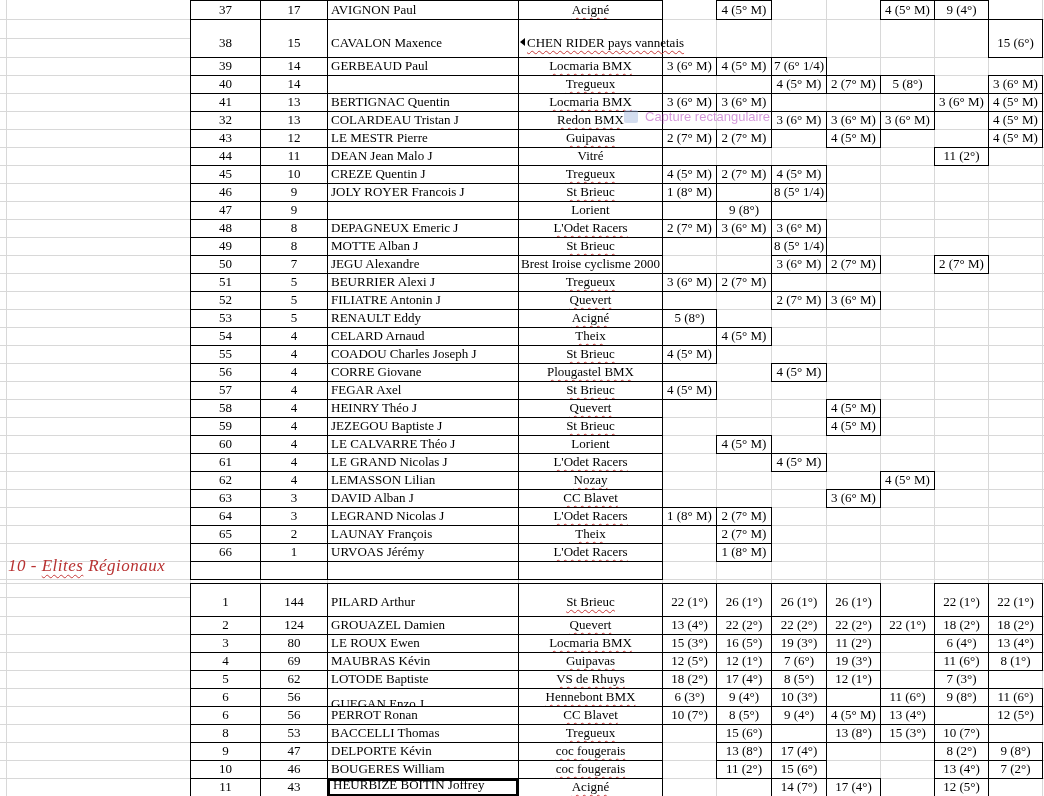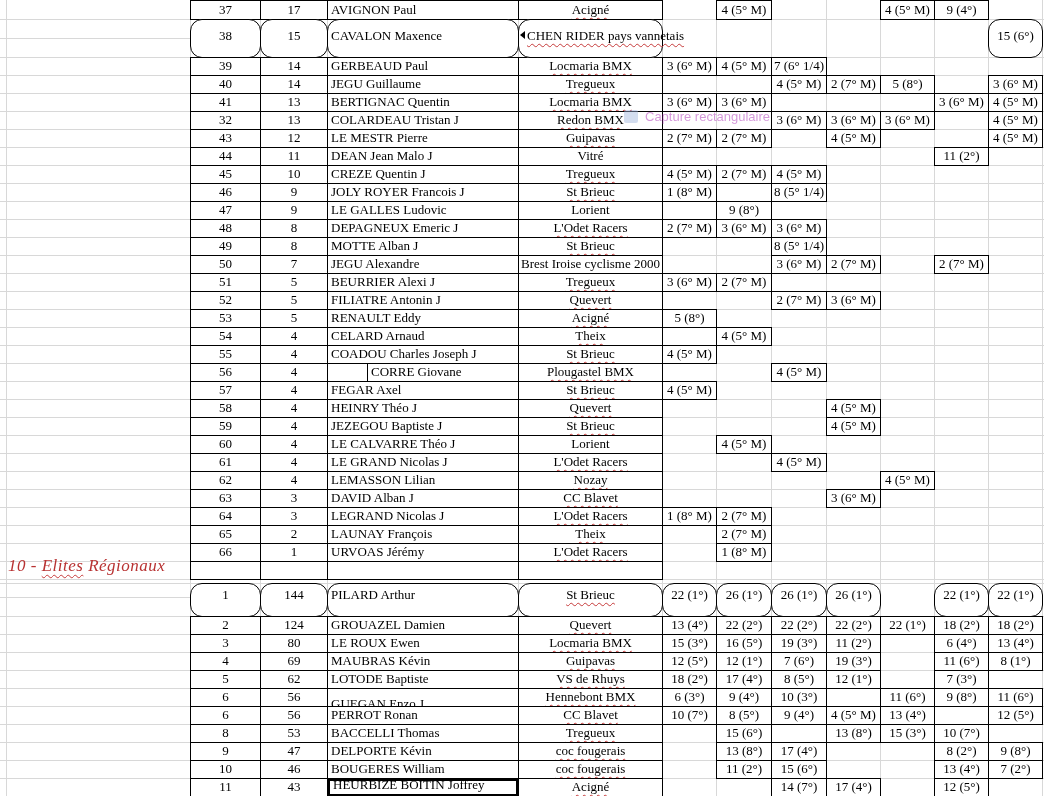--- a/index.html
+++ b/index.html
@@ -7,21 +7,21 @@
     font-family:"Liberation Serif","DejaVu Serif",serif; }
   #sheet { position:absolute; left:0; top:0; width:1044px; height:796px; background:#fff; }
   .gl { position:absolute; background:#d8d8d8; z-index:0; }
   .cell { position:absolute; display:flex; align-items:flex-end; justify-content:center;
     font-size:13px; color:#000; line-height:1.1; padding-bottom:2px; z-index:1; }
   .main { background:#fff; border:1px solid #000; }
   .res.filled { background:#fff; border:1px solid #000; z-index:2; }
   .name-c { justify-content:flex-start; padding-left:3px; white-space:nowrap; overflow:hidden; }
   .club-c { white-space:nowrap; overflow:hidden; }
   .club-c.spill { justify-content:flex-start; padding-left:1px; overflow:visible; z-index:3; }
-  .tallpad { padding-bottom:14px;border-radius:12px; }
+  .tallpad { padding-bottom:7px; }
   .sq { text-decoration:underline; text-decoration-style:wavy; text-decoration-color:#c63b3b;
     text-decoration-thickness:1px; text-underline-offset:3px; }
   .selected { border:3px solid #000; z-index:4; }
   .tri { width:0; height:0; border-top:4px solid transparent; border-bottom:4px solid transparent;
     border-right:5px solid #000; margin:0 2px 4px 0; align-self:flex-end; }
   #section-title { position:absolute; left:8px; top:556px; font-style:italic; font-size:17px;
     color:#b83232; z-index:2; letter-spacing:0.5px; white-space:nowrap; }
   #watermark { position:absolute; left:624px; top:109px; display:flex; align-items:center;
     gap:7px; z-index:6; opacity:0.45; pointer-events:none; }
   #wm-icon { width:14px; height:13px; background:#9fb4dd; border-radius:2px; }
@@ -164,23 +164,20 @@
     <div class="cell res" style="left: 826px; top: 57px; width: 55px; height: 19px;"></div>
     <div class="cell res" style="left: 880px; top: 57px; width: 55px; height: 19px;"></div>
     <div class="cell res" style="left: 934px; top: 57px; width: 55px; height: 19px;"></div>
     <div class="cell res" style="left: 988px; top: 57px; width: 55px; height: 19px;"></div>
     <div class="cell main" style="left: 190px; top: 75px; width: 71px; height: 19px;">
       <span>40</span>
     </div>
     <div class="cell main" style="left: 260px; top: 75px; width: 68px; height: 19px;">
       <span>14</span>
     </div>
-    <div class="cell main name-c" style="left: 327px; top: 75px; width: 192px; height: 19px;">
-      <span>JEGU Guillaume</span>
-    </div>
     <div class="cell main club-c" style="left: 518px; top: 75px; width: 145px; height: 19px;">
       <span class="sq">Tregueux</span>
     </div>
     <div class="cell res" style="left: 662px; top: 75px; width: 55px; height: 19px;"></div>
     <div class="cell res" style="left: 716px; top: 75px; width: 56px; height: 19px;"></div>
     <div class="cell res filled" style="left: 771px; top: 75px; width: 56px; height: 19px;">
       <span>4 (5° M)</span>
     </div>
     <div class="cell res filled" style="left: 826px; top: 75px; width: 55px; height: 19px;">
       <span>2 (7° M)</span>
@@ -340,23 +337,20 @@
     </div>
     <div class="cell res" style="left: 826px; top: 183px; width: 55px; height: 19px;"></div>
     <div class="cell res" style="left: 880px; top: 183px; width: 55px; height: 19px;"></div>
     <div class="cell res" style="left: 934px; top: 183px; width: 55px; height: 19px;"></div>
     <div class="cell res" style="left: 988px; top: 183px; width: 55px; height: 19px;"></div>
     <div class="cell main" style="left: 190px; top: 201px; width: 71px; height: 19px;">
       <span>47</span>
     </div>
     <div class="cell main" style="left: 260px; top: 201px; width: 68px; height: 19px;">
       <span>9</span>
-    </div>
-    <div class="cell main name-c" style="left: 327px; top: 201px; width: 192px; height: 19px;">
-      <span>LE GALLES Ludovic</span>
     </div>
     <div class="cell main club-c" style="left: 518px; top: 201px; width: 145px; height: 19px;">
       <span>Lorient</span>
     </div>
     <div class="cell res" style="left: 662px; top: 201px; width: 55px; height: 19px;"></div>
     <div class="cell res filled" style="left: 716px; top: 201px; width: 56px; height: 19px;">
       <span>9 (8°)</span>
     </div>
     <div class="cell res" style="left: 771px; top: 201px; width: 56px; height: 19px;"></div>
     <div class="cell res" style="left: 826px; top: 201px; width: 55px; height: 19px;"></div>
@@ -542,21 +536,21 @@
     <div class="cell res" style="left: 826px; top: 345px; width: 55px; height: 19px;"></div>
     <div class="cell res" style="left: 880px; top: 345px; width: 55px; height: 19px;"></div>
     <div class="cell res" style="left: 934px; top: 345px; width: 55px; height: 19px;"></div>
     <div class="cell res" style="left: 988px; top: 345px; width: 55px; height: 19px;"></div>
     <div class="cell main" style="left: 190px; top: 363px; width: 71px; height: 19px;">
       <span>56</span>
     </div>
     <div class="cell main" style="left: 260px; top: 363px; width: 68px; height: 19px;">
       <span>4</span>
     </div>
-    <div class="cell main name-c" style="left: 327px; top: 363px; width: 196px; height: 19px; margin-left: 40px;">
+    <div class="cell main name-c" style="left: 327px; top: 363px; width: 196px; height: 19px;">
       <span>CORRE Giovane</span>
     </div>
     <div class="cell main club-c" style="left: 518px; top: 363px; width: 145px; height: 19px;">
       <span class="sq">Plougastel BMX</span>
     </div>
     <div class="cell res" style="left: 662px; top: 363px; width: 55px; height: 19px;"></div>
     <div class="cell res" style="left: 716px; top: 363px; width: 56px; height: 19px;"></div>
     <div class="cell res filled" style="left: 771px; top: 363px; width: 56px; height: 19px;">
       <span>4 (5° M)</span>
     </div>

